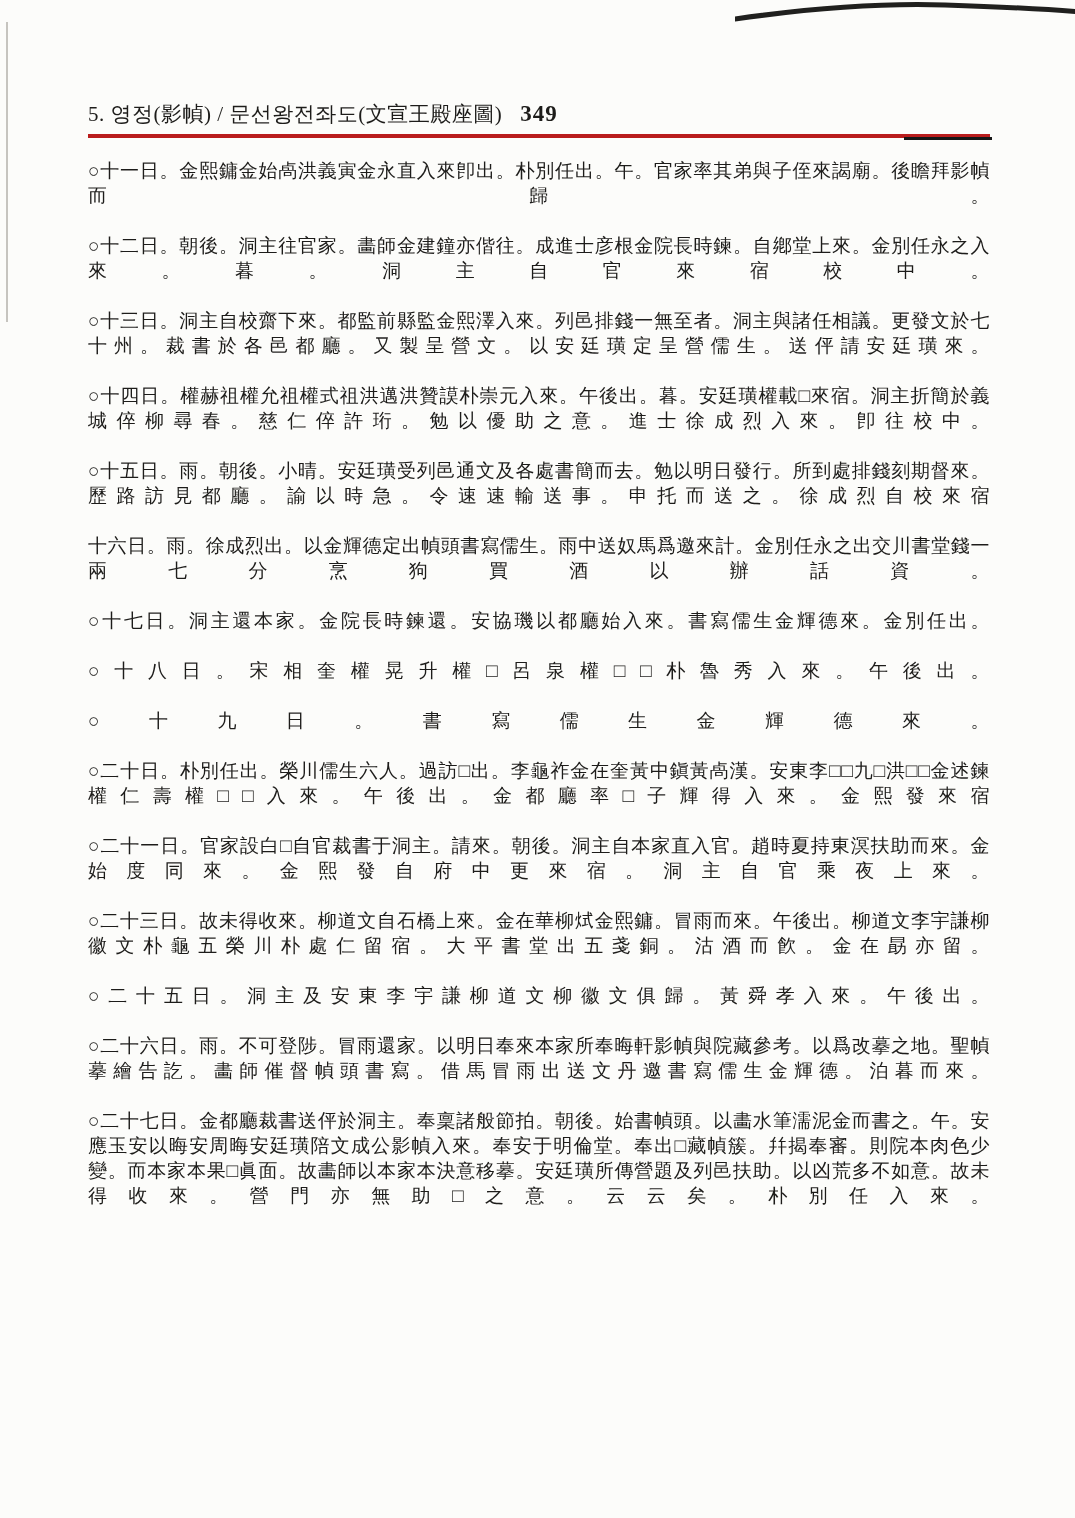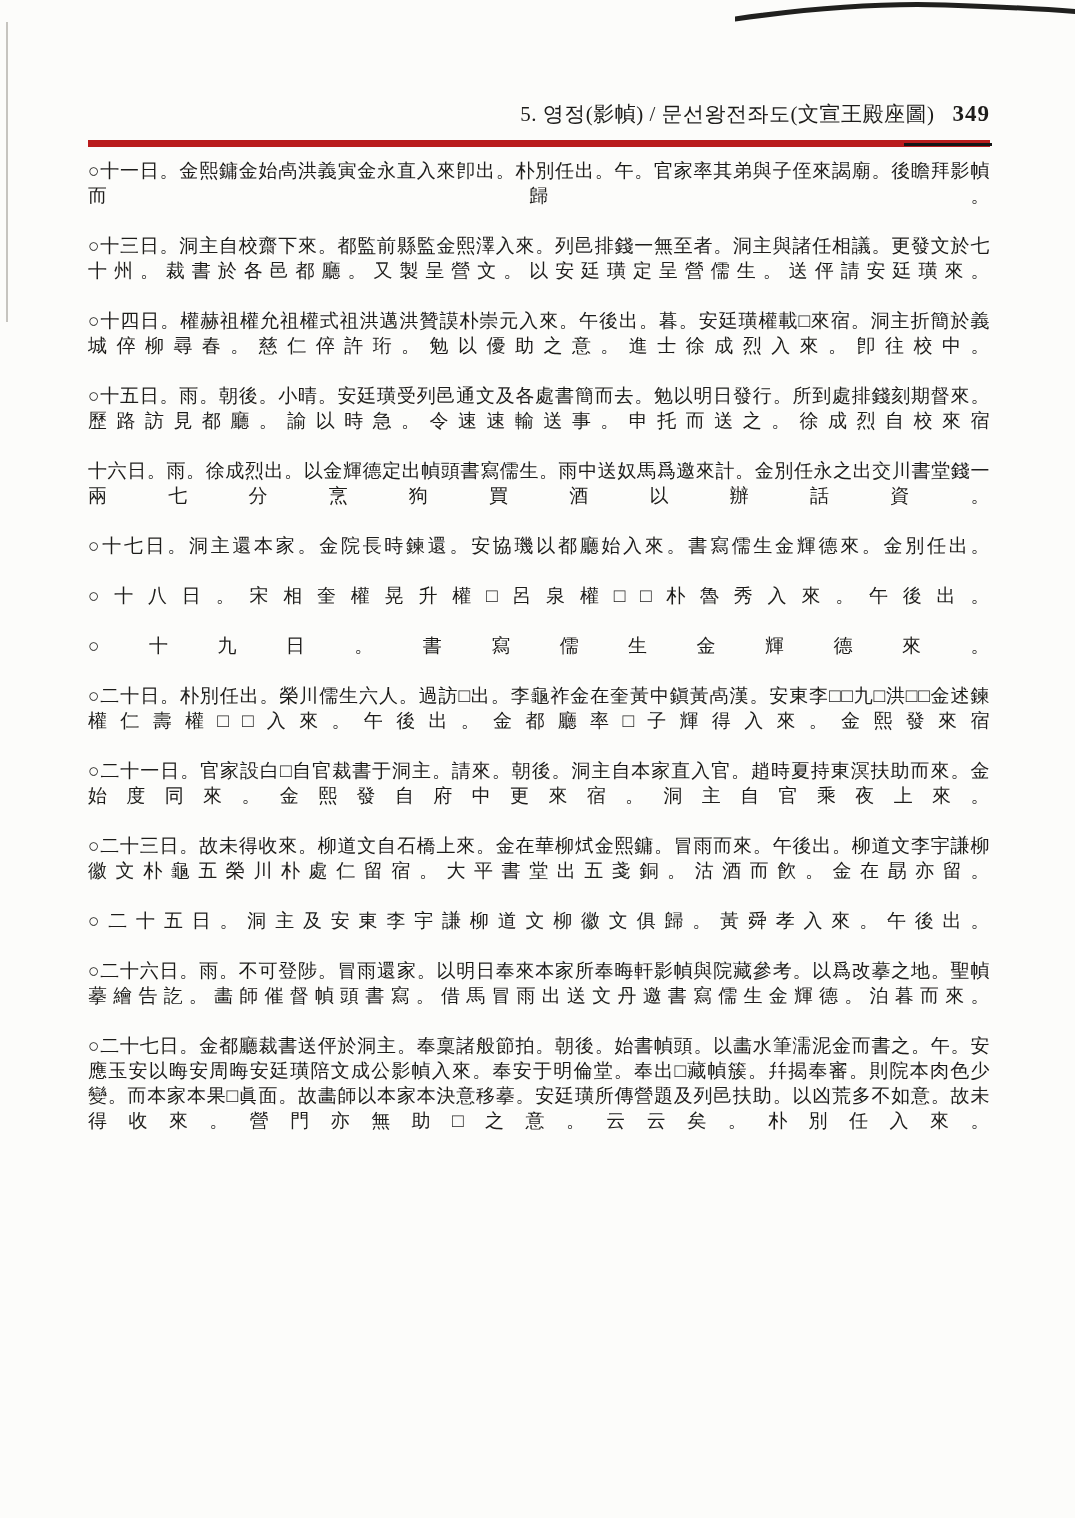--- a/index.html
+++ b/index.html
@@ -9,23 +9,22 @@
     margin:0 auto;
     background:#fcfcfa;
     overflow:hidden;
     font-family:"Liberation Serif","DejaVu Serif",serif;
     color:#1d1c1a;
   }
   .artifact-top{position:absolute;top:0;left:735px;width:345px;height:30px;}
   .artifact-left{position:absolute;top:22px;left:6px;width:2px;height:300px;background:#c6c4bf;}
   header{
     position:absolute;top:100px;left:88px;right:85px;
-    text-align:right;
-    border-bottom:7px solid #b91c1c;
-    padding-bottom:12px;
+    border-bottom:4px solid #b91c1c;
+    padding-bottom:6px;
     white-space:nowrap;
   }
   .title{
     font-size:21px;
     letter-spacing:0.5px;
   }
   .pagenum{
     font-size:23px;
     font-weight:bold;
     margin-left:14px;
@@ -62,20 +61,21 @@
   <div class="artifact-left"></div>
 
   <header>
     <span class="title">5. 영정(影幀) / 문선왕전좌도(文宣王殿座圖)</span>
     <span class="pagenum">349</span>
     <div class="pagenum-rule"></div>
   </header>
 
   <main class="entries">
       <p><span>○十一日。金熙鏞金始卨洪義寅金永直入來卽出。朴別任出。午。官家率其弟與子侄來謁廟。後瞻拜影幀而歸。</span></p>
+      <p><span>○十二日。朝後。洞主往官家。畵師金建鐘亦偕往。成進士彦根金院長時鍊。自鄕堂上來。金別任永之入來。暮。洞主自官來宿校中。</span></p>
       <p><span>○十三日。洞主自校齋下來。都監前縣監金熙澤入來。列邑排錢一無至者。洞主與諸任相議。更發文於七十州。裁書於各邑都廳。又製呈營文。以安廷璜定呈營儒生。送伻請安廷璜來。</span></p>
       <p><span>○十四日。權赫祖權允祖權式祖洪邁洪贊謨朴崇元入來。午後出。暮。安廷璜權載□來宿。洞主折簡於義城倅柳尋春。慈仁倅許珩。勉以優助之意。進士徐成烈入來。卽往校中。</span></p>
       <p><span>○十五日。雨。朝後。小晴。安廷璜受列邑通文及各處書簡而去。勉以明日發行。所到處排錢刻期督來。歷路訪見都廳。諭以時急。令速速輸送事。申托而送之。徐成烈自校來宿</span></p>
       <p><span>十六日。雨。徐成烈出。以金輝德定出幀頭書寫儒生。雨中送奴馬爲邀來計。金別任永之出交川書堂錢一兩七分烹狗買酒以辦話資。</span></p>
       <p><span>○十七日。洞主還本家。金院長時鍊還。安協璣以都廳始入來。書寫儒生金輝德來。金別任出。</span></p>
       <p><span>○十八日。宋相奎權晃升權□呂泉權□□朴魯秀入來。午後出。</span></p>
       <p><span>○十九日。書寫儒生金輝德來。</span></p>
       <p><span>○二十日。朴別任出。榮川儒生六人。過訪□出。李龜祚金在奎黃中鎭黃卨漢。安東李□□九□洪□□金述鍊權仁壽權□□入來。午後出。金都廳率□子輝得入來。金熙發來宿</span></p>
       <p><span>○二十一日。官家設白□自官裁書于洞主。請來。朝後。洞主自本家直入官。趙時夏持東溟扶助而來。金始度同來。金熙發自府中更來宿。洞主自官乘夜上來。</span></p>
       <p><span>○二十三日。故未得收來。柳道文自石橋上來。金在華柳烒金熙鏞。冒雨而來。午後出。柳道文李宇謙柳徽文朴龜五榮川朴處仁留宿。大平書堂出五戔銅。沽酒而飮。金在勗亦留。</span></p>

